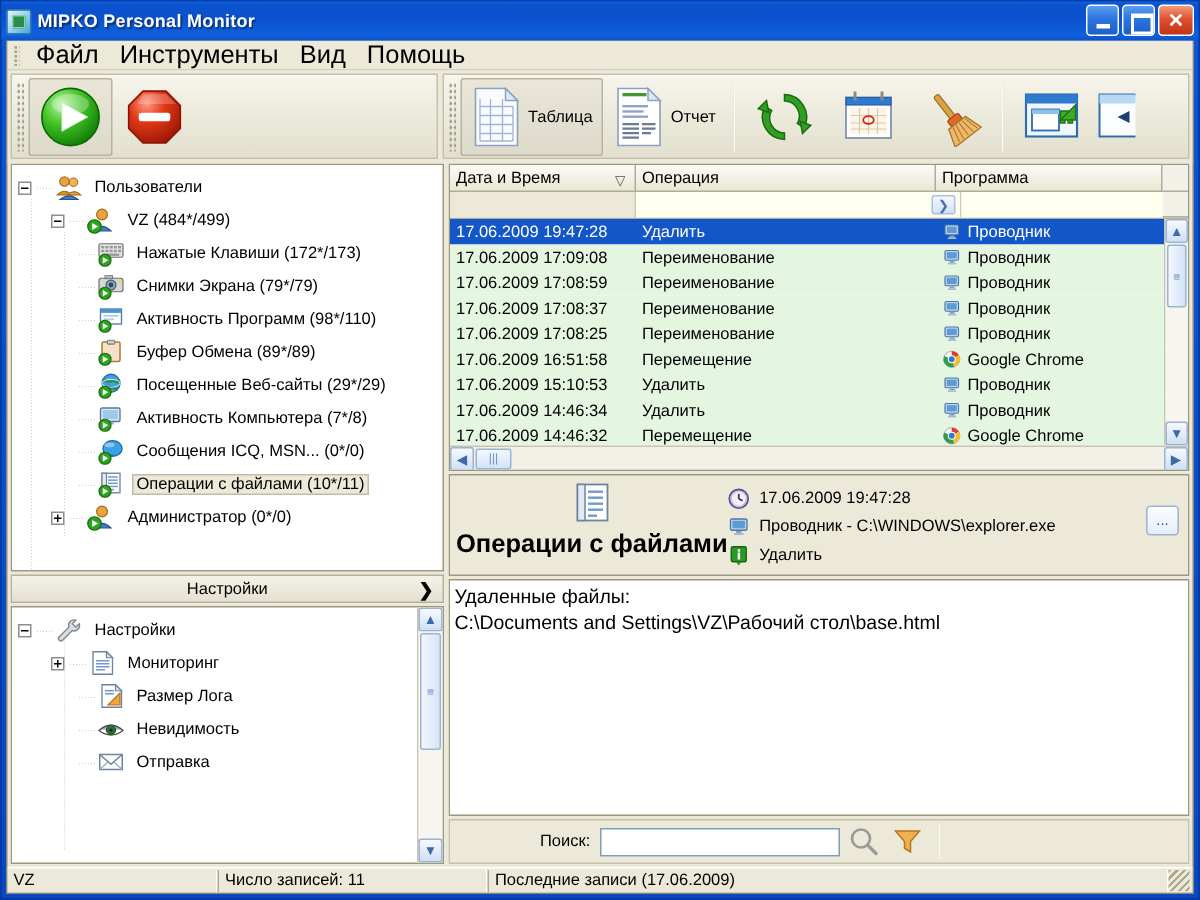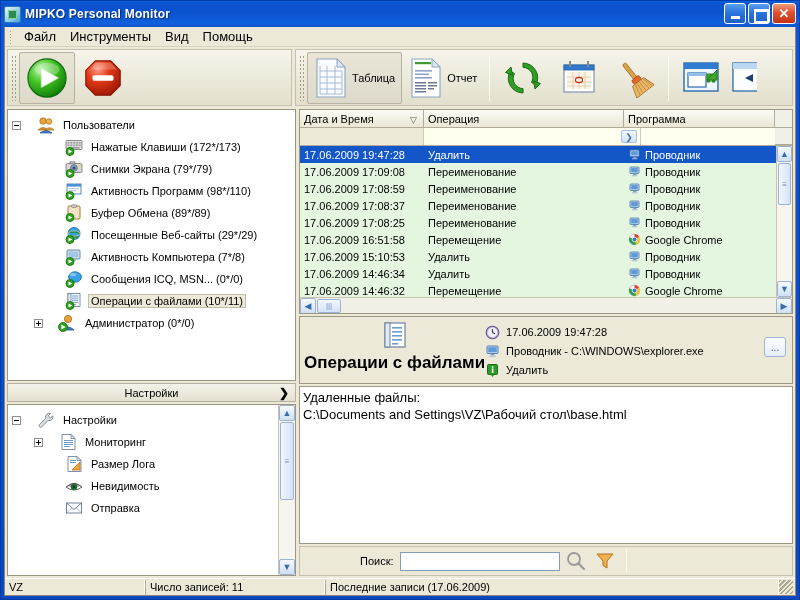--- a/index.html
+++ b/index.html
@@ -115,21 +115,21 @@
     border-bottom: 1px solid #d6d2c2;
   }
   .grip {
     width: 4px; height: 14px;
     margin: 0 4px 0 2px;
     background-image: radial-gradient(#a8a495 40%, transparent 41%);
     background-size: 3px 3px;
   }
   .menuitem {
     padding: 2px 7px;
-    font-size: 13px;
+    font-size: 17px;
     color: #000;
     cursor: default;
     white-space: nowrap;
   }
 
   
   .toolrow {
     flex: 0 0 62px;
     display: flex;
     background: #ece9d8;
@@ -658,20 +658,34 @@
                   <circle cx="7" cy="5" r="3.2" fill="#e8a33d" stroke="#a26916" stroke-width="0.7"></circle>
                   <path d="M2 14 q5 -5 10 0 z" fill="#d9932f" stroke="#a26916" stroke-width="0.7"></path>
                   <circle cx="13" cy="5.5" r="2.8" fill="#f0b455" stroke="#a26916" stroke-width="0.7"></circle>
                   <path d="M9 14 q4.5 -4.5 9 0 z" fill="#e8a33d" stroke="#a26916" stroke-width="0.7"></path>
                   <path d="M4 17 q6 -5 12 0 z" fill="#3f7fc4" stroke="#24558c" stroke-width="0.7"></path>
                 </svg>
               </div>
               <div class="tlabel">Пользователи</div>
             </div>
 
+            <div class="tnode">
+              <div class="spacer22"></div>
+              <div class="expander"></div>
+              <div class="dots"></div>
+              <div class="ticon">
+                <svg width="20" height="18" viewBox="0 0 20 18">
+                  <circle cx="10" cy="5" r="3.6" fill="#e8a33d" stroke="#a26916" stroke-width="0.8"></circle>
+                  <path d="M4 16 q6 -6 12 0 z" fill="#3f7fc4" stroke="#24558c" stroke-width="0.8"></path>
+                  <circle cx="5" cy="13" r="4.5" fill="#2ca31c" stroke="#176c0c" stroke-width="0.8"></circle>
+                  <polygon points="3.4,10.6 7.6,13 3.4,15.4" fill="#ffffff"></polygon>
+                </svg>
+              </div>
+              <div class="tlabel">VZ (484*/499)</div>
+            </div>
 
             <div class="tnode">
               <div class="spacer30"></div>
                 <div class="spacer10"></div>
               <div class="dots"></div>
               <div class="ticon">
                 <svg width="20" height="18" viewBox="0 0 20 18">
                   <rect x="2" y="2.5" width="16" height="9" rx="1" fill="#e2e2e2" stroke="#707070" stroke-width="0.8"></rect>
                   <g fill="#9a9a9a">
                       <rect x="3.5" y="4" width="2" height="1.6"></rect>

